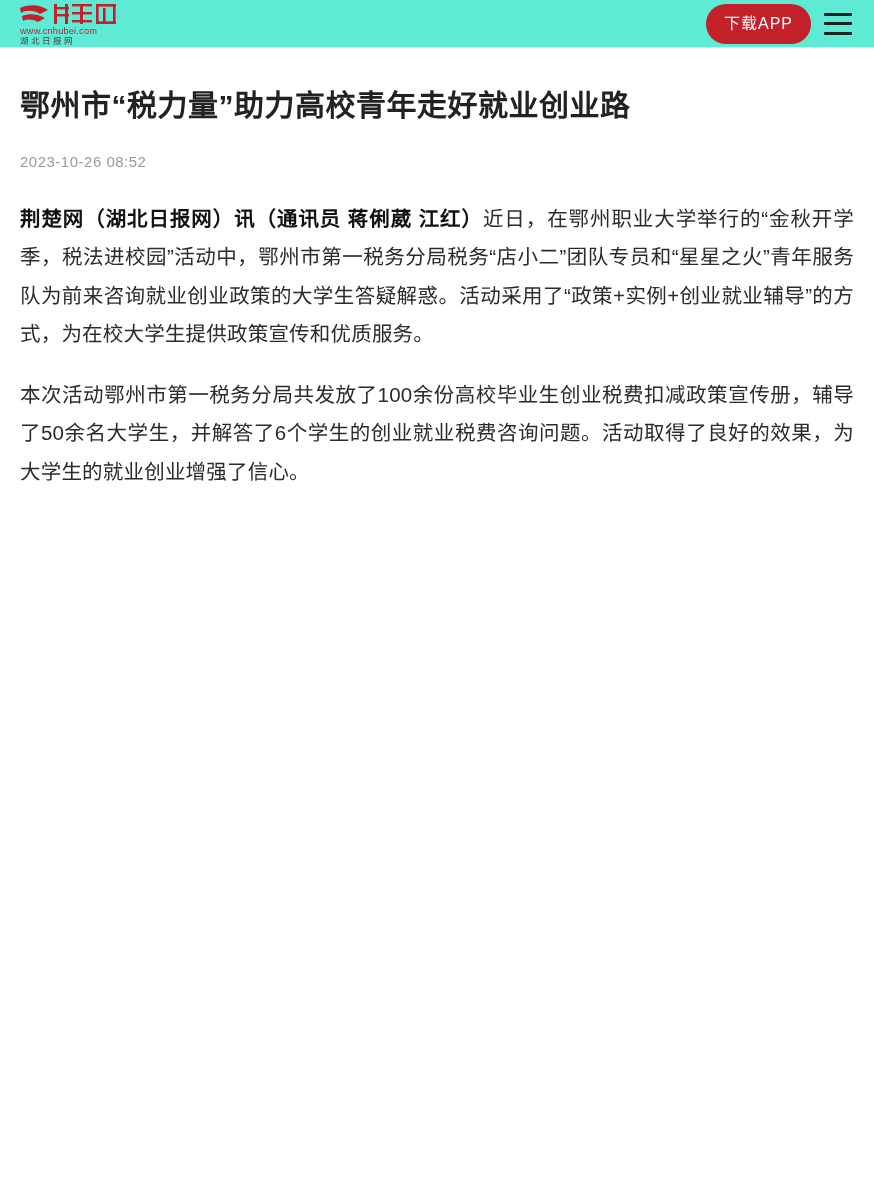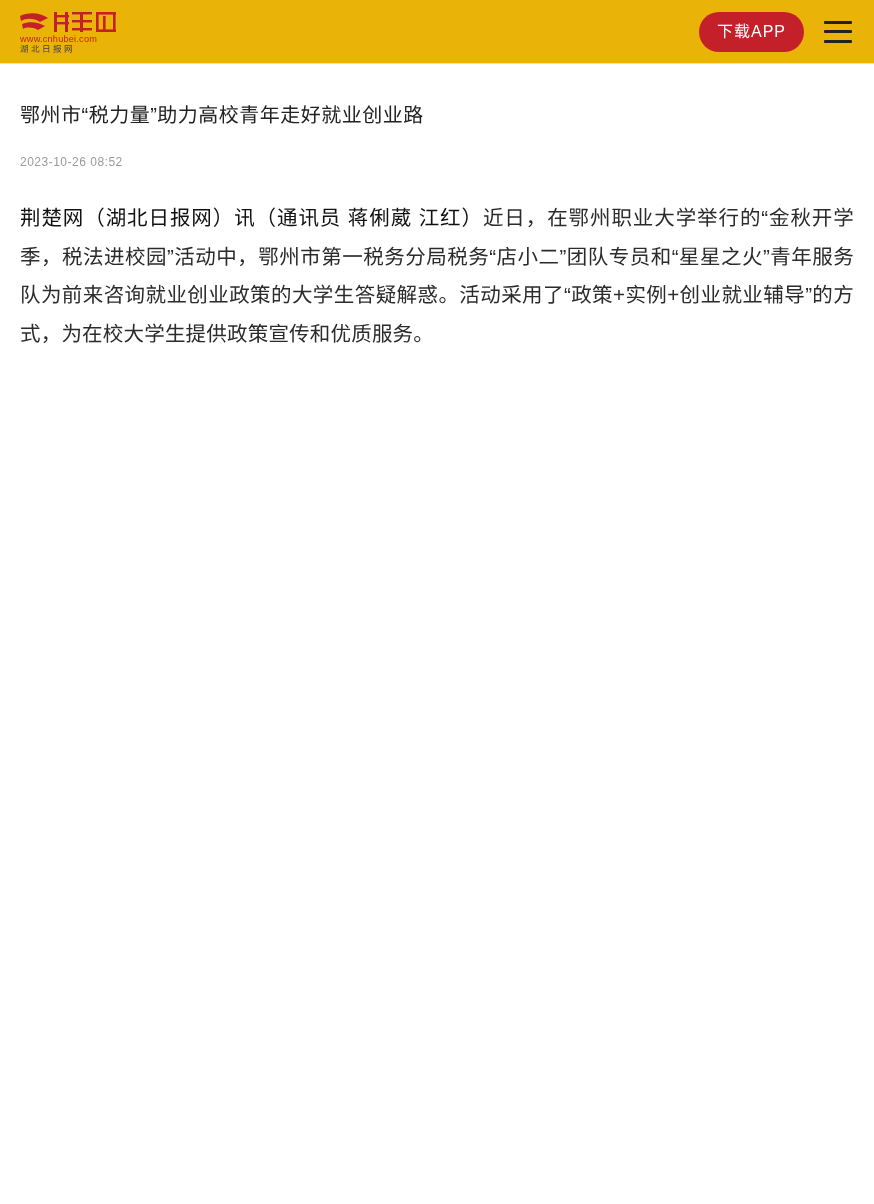--- a/index.html
+++ b/index.html
@@ -12,41 +12,41 @@
     width: 874px;
     min-height: 1204px;
     font-family: "Liberation Sans", "DejaVu Sans", sans-serif;
     color: #333333;
     -webkit-font-smoothing: antialiased;
   }
 
   
   .site-header {
     position: relative;
-    height: 64px;
-    background: #eab308;
+    height: 48px;
+    background: #5eead4;
     border-bottom: 1px solid #e3e3e3;
     display: flex;
     padding: 0 18px;
   }
   .logo-wrap {
     display: flex;
     align-items: center;
     gap: 6px;
   }
   .logo-mark {
     width: 118px;
     height: 44px;
     display: block;
   }
   .header-right {
     margin-left: auto;
     display: flex;
     align-items: center;
-    gap: 20px;
+    gap: 13px;
   }
   .download-btn {
     background: #c4202a;
     color: #ffffff;
     border: none;
     border-radius: 20px;
     font-size: 16px;
     line-height: 1;
     padding: 12px 18px;
     font-family: "Liberation Sans", "DejaVu Sans", sans-serif;
@@ -67,46 +67,46 @@
     height: 3px;
     background: #222222;
     border-radius: 1px;
   }
 
   
   .article {
     padding: 0 20px;
   }
   .article-title {
-    font-size: 20px;
+    font-size: 30px;
     line-height: 1.35;
-    font-weight: normal;
+    font-weight: bold;
     color: #222222;
     margin: 38px 0 16px 0;
     letter-spacing: 0.5px;
   }
   .article-meta {
     margin-top: 26px;
-    font-size: 12px;
+    font-size: 15px;
     color: #9a9a9a;
     letter-spacing: 0.5px;
   }
   .article-body {
     margin-top: 30px;
   }
   .article-body p {
     font-size: 20.5px;
     line-height: 1.88;
     color: #2b2b2b;
     margin: 0 0 22px 0;
     text-align: justify;
     letter-spacing: 0.2px;
   }
   .article-body p.lead .source {
-    font-weight: normal;
+    font-weight: bold;
     color: #111111;
   }
   .spacer { height: 60px; }
 </style>
 </head>
 <body>
 
 <header class="site-header">
 
   <a class="logo-wrap" href="#">
@@ -150,17 +150,18 @@
 <main class="article">
 
   <h1 class="article-title">鄂州市“税力量”助力高校青年走好就业创业路</h1>
 
   <div class="article-meta">2023-10-26 08:52</div>
 
   <div class="article-body">
 
     <p class="lead"><span class="source">荆楚网（湖北日报网）讯（通讯员 蒋俐葳 江红）</span><span>近日，在鄂州职业大学举行的“金秋开学季，税法进校园”活动中，鄂州市第一税务分局税务“店小二”团队专员和“星星之火”青年服务队为前来咨询就业创业政策的大学生答疑解惑。活动采用了“政策+实例+创业就业辅导”的方式，为在校大学生提供政策宣传和优质服务。</span></p>
 
+    <p>本次活动鄂州市第一税务分局共发放了100余份高校毕业生创业税费扣减政策宣传册，辅导了50余名大学生，并解答了6个学生的创业就业税费咨询问题。活动取得了良好的效果，为大学生的就业创业增强了信心。</p>
 
   </div>
 
   <div class="spacer"></div>
 </main>
 
 </body></html>

